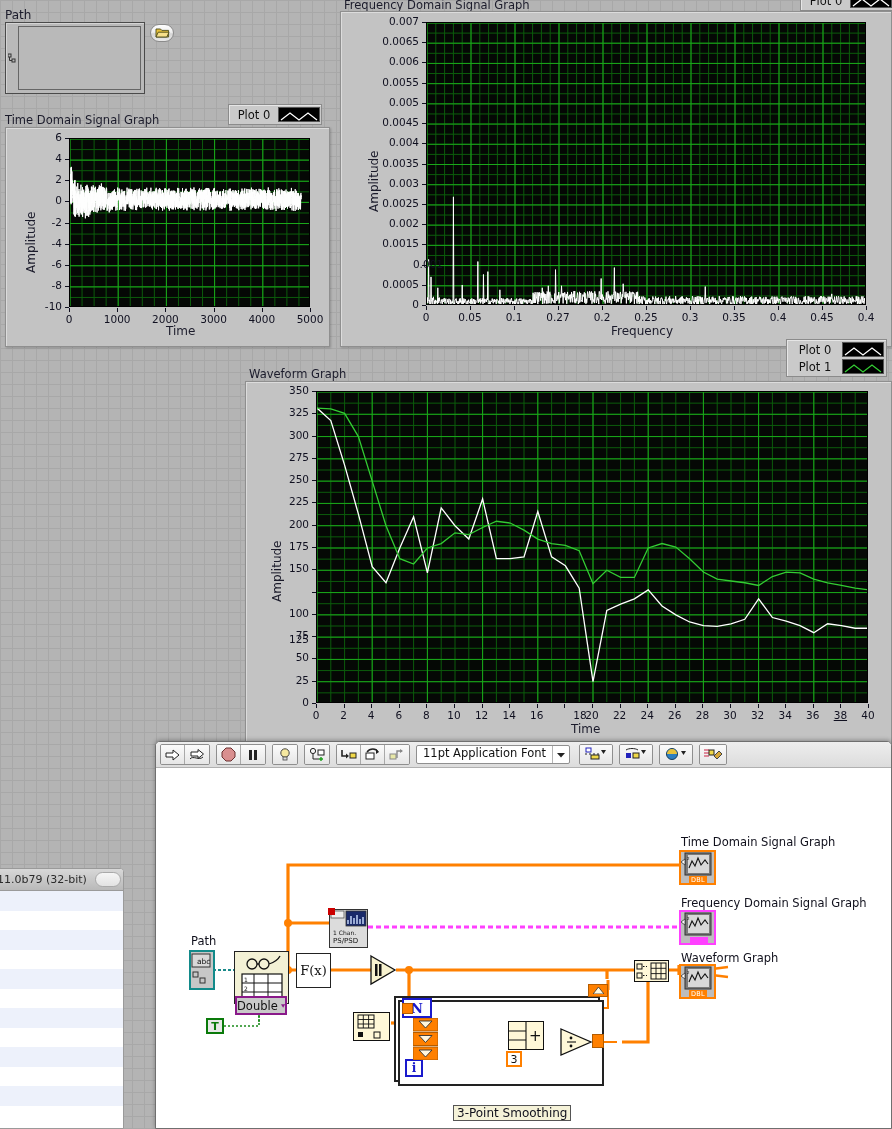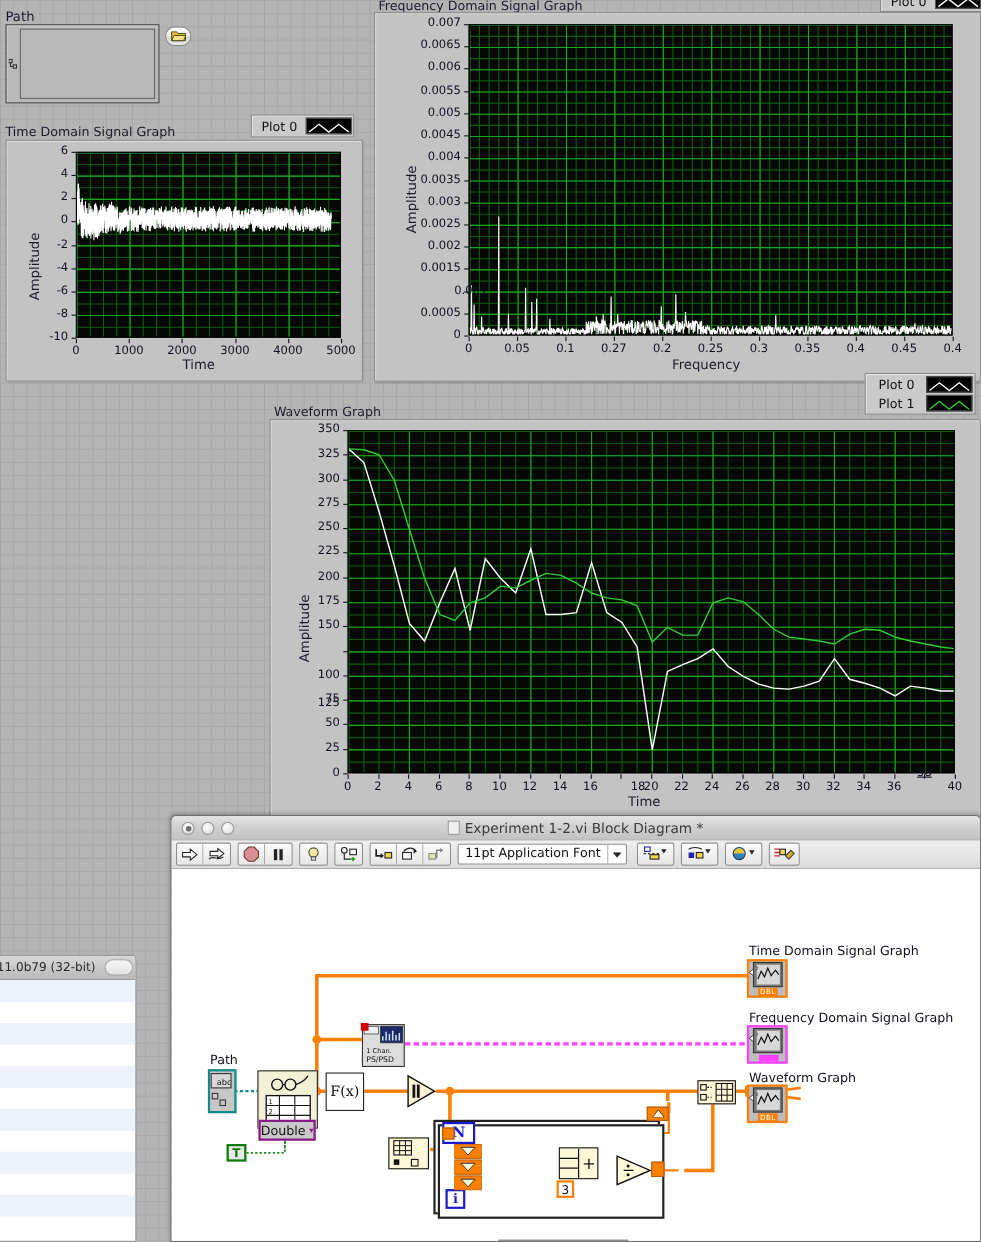--- a/index.html
+++ b/index.html
@@ -592,21 +592,21 @@
       <div class="tick x" style="left: 430.4px; width: 52px; top: 327px;">28</div>
       <div class="tickmark" style="left: 456.4px; top: 322px; width: 1px; height: 4px;"></div>
       <div class="tick x" style="left: 458px; width: 52px; top: 327px;">30</div>
       <div class="tickmark" style="left: 484px; top: 322px; width: 1px; height: 4px;"></div>
       <div class="tick x" style="left: 485.6px; width: 52px; top: 327px;">32</div>
       <div class="tickmark" style="left: 511.6px; top: 322px; width: 1px; height: 4px;"></div>
       <div class="tick x" style="left: 513.2px; width: 52px; top: 327px;">34</div>
       <div class="tickmark" style="left: 539.2px; top: 322px; width: 1px; height: 4px;"></div>
       <div class="tick x" style="left: 540.8px; width: 52px; top: 327px;">36</div>
       <div class="tickmark" style="left: 566.8px; top: 322px; width: 1px; height: 4px;"></div>
-      <div class="tick x" style="left: 568.4px; width: 52px; top: 314px; text-decoration: underline;">38</div>
+      <div class="tick x" style="left: 568.4px; width: 52px; top: 327px; text-decoration: underline;">38</div>
       <div class="tickmark" style="left: 594.4px; top: 322px; width: 1px; height: 4px;"></div>
       <div class="tick x" style="left: 596px; width: 52px; top: 327px;">40</div>
       <div class="tickmark" style="left: 622px; top: 322px; width: 1px; height: 4px;"></div>
     </div>
 </div>
 
 <div id="bg-window">
   <div id="bg-window-title">11.0b79 (32-bit)</div>
   <div id="bg-search"></div>
   <div class="bgrow alt"></div>
@@ -618,28 +618,20 @@
   <div class="bgrow alt"></div>
   <div class="bgrow"></div>
   <div class="bgrow alt"></div>
   <div class="bgrow"></div>
   <div class="bgrow alt"></div>
   <div class="bgrow"></div>
 </div>
 
 <div id="bd-window">
 
-  <div id="bd-titlebar">
-    <div class="tb-dot first"></div>
-    <div class="tb-dot"></div>
-    <div class="tb-dot"></div>
-    <div id="bd-title">
-      <span id="bd-doc-icon"></span><span>Experiment 1-2.vi Block Diagram *</span>
-    </div>
-  </div>
 
   <div id="bd-toolbar">
     <div class="tgrp">
       <div class="tbtn">
         <svg width="16" height="14" viewBox="0 0 16 14">
             <path d="M1 5 L8 5 L8 2 L14 7 L8 12 L8 9 L1 9 Z" fill="#fff" stroke="#222" stroke-width="1"></path>
           </svg>
       </div>
       <div class="tbtn">
         <svg width="16" height="14" viewBox="0 0 16 14">

